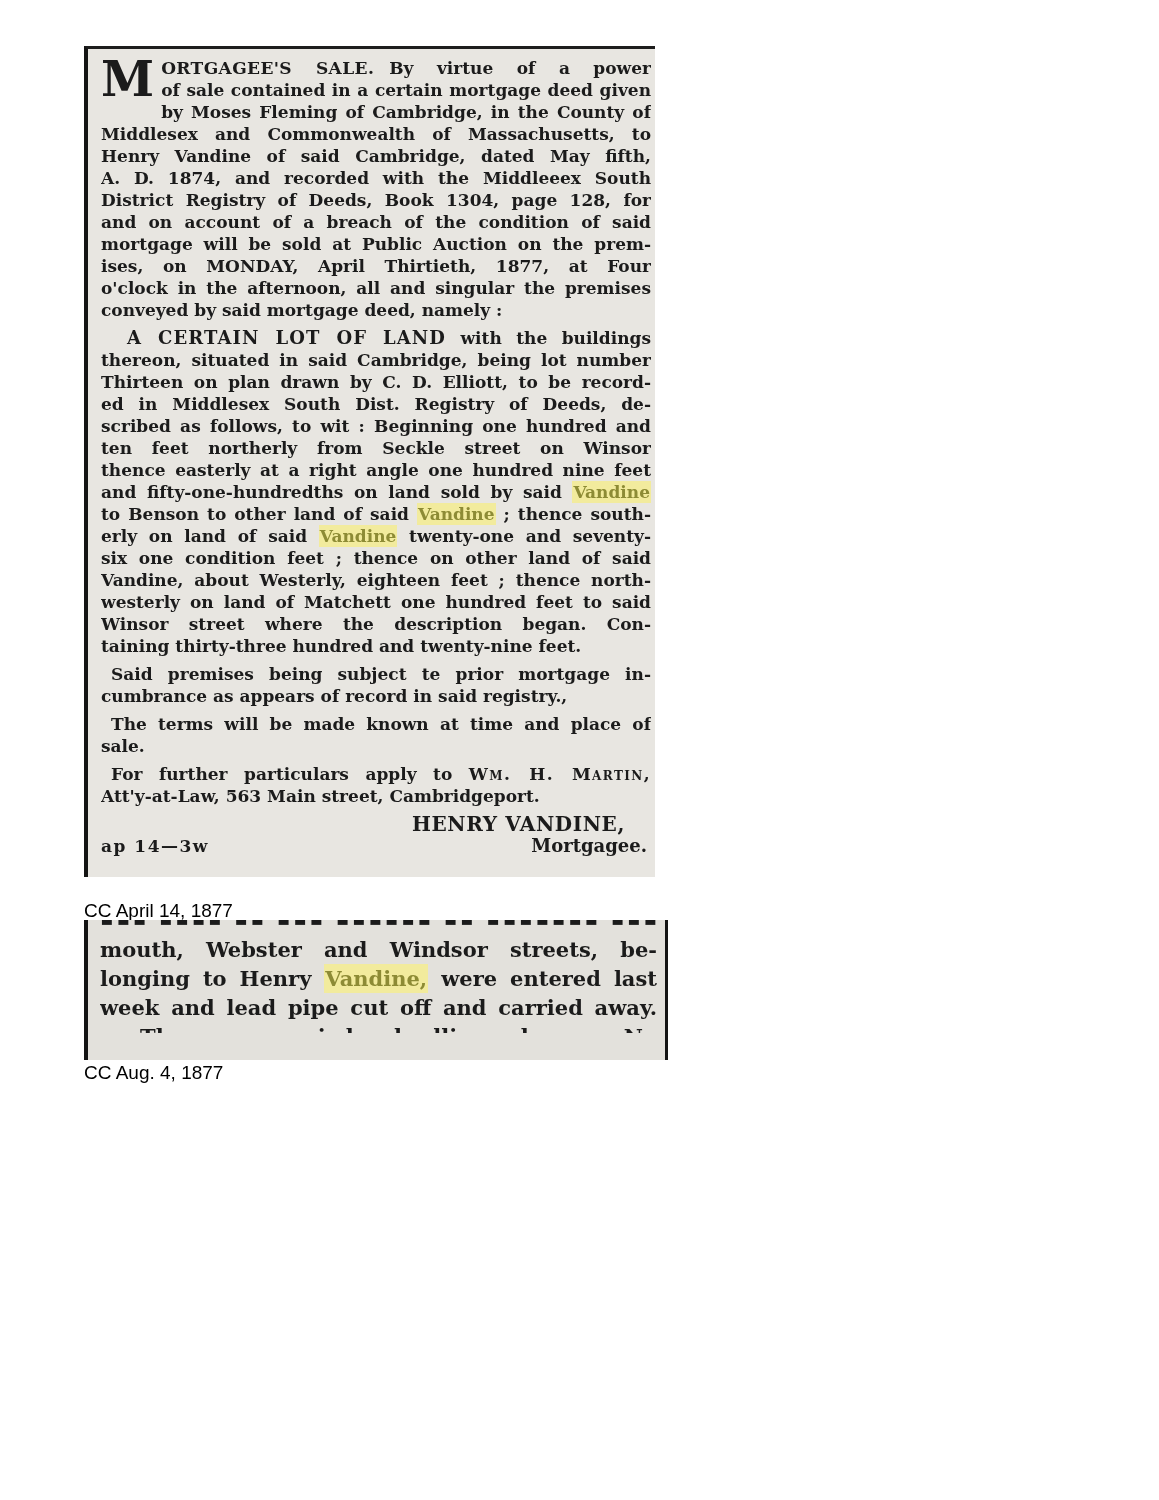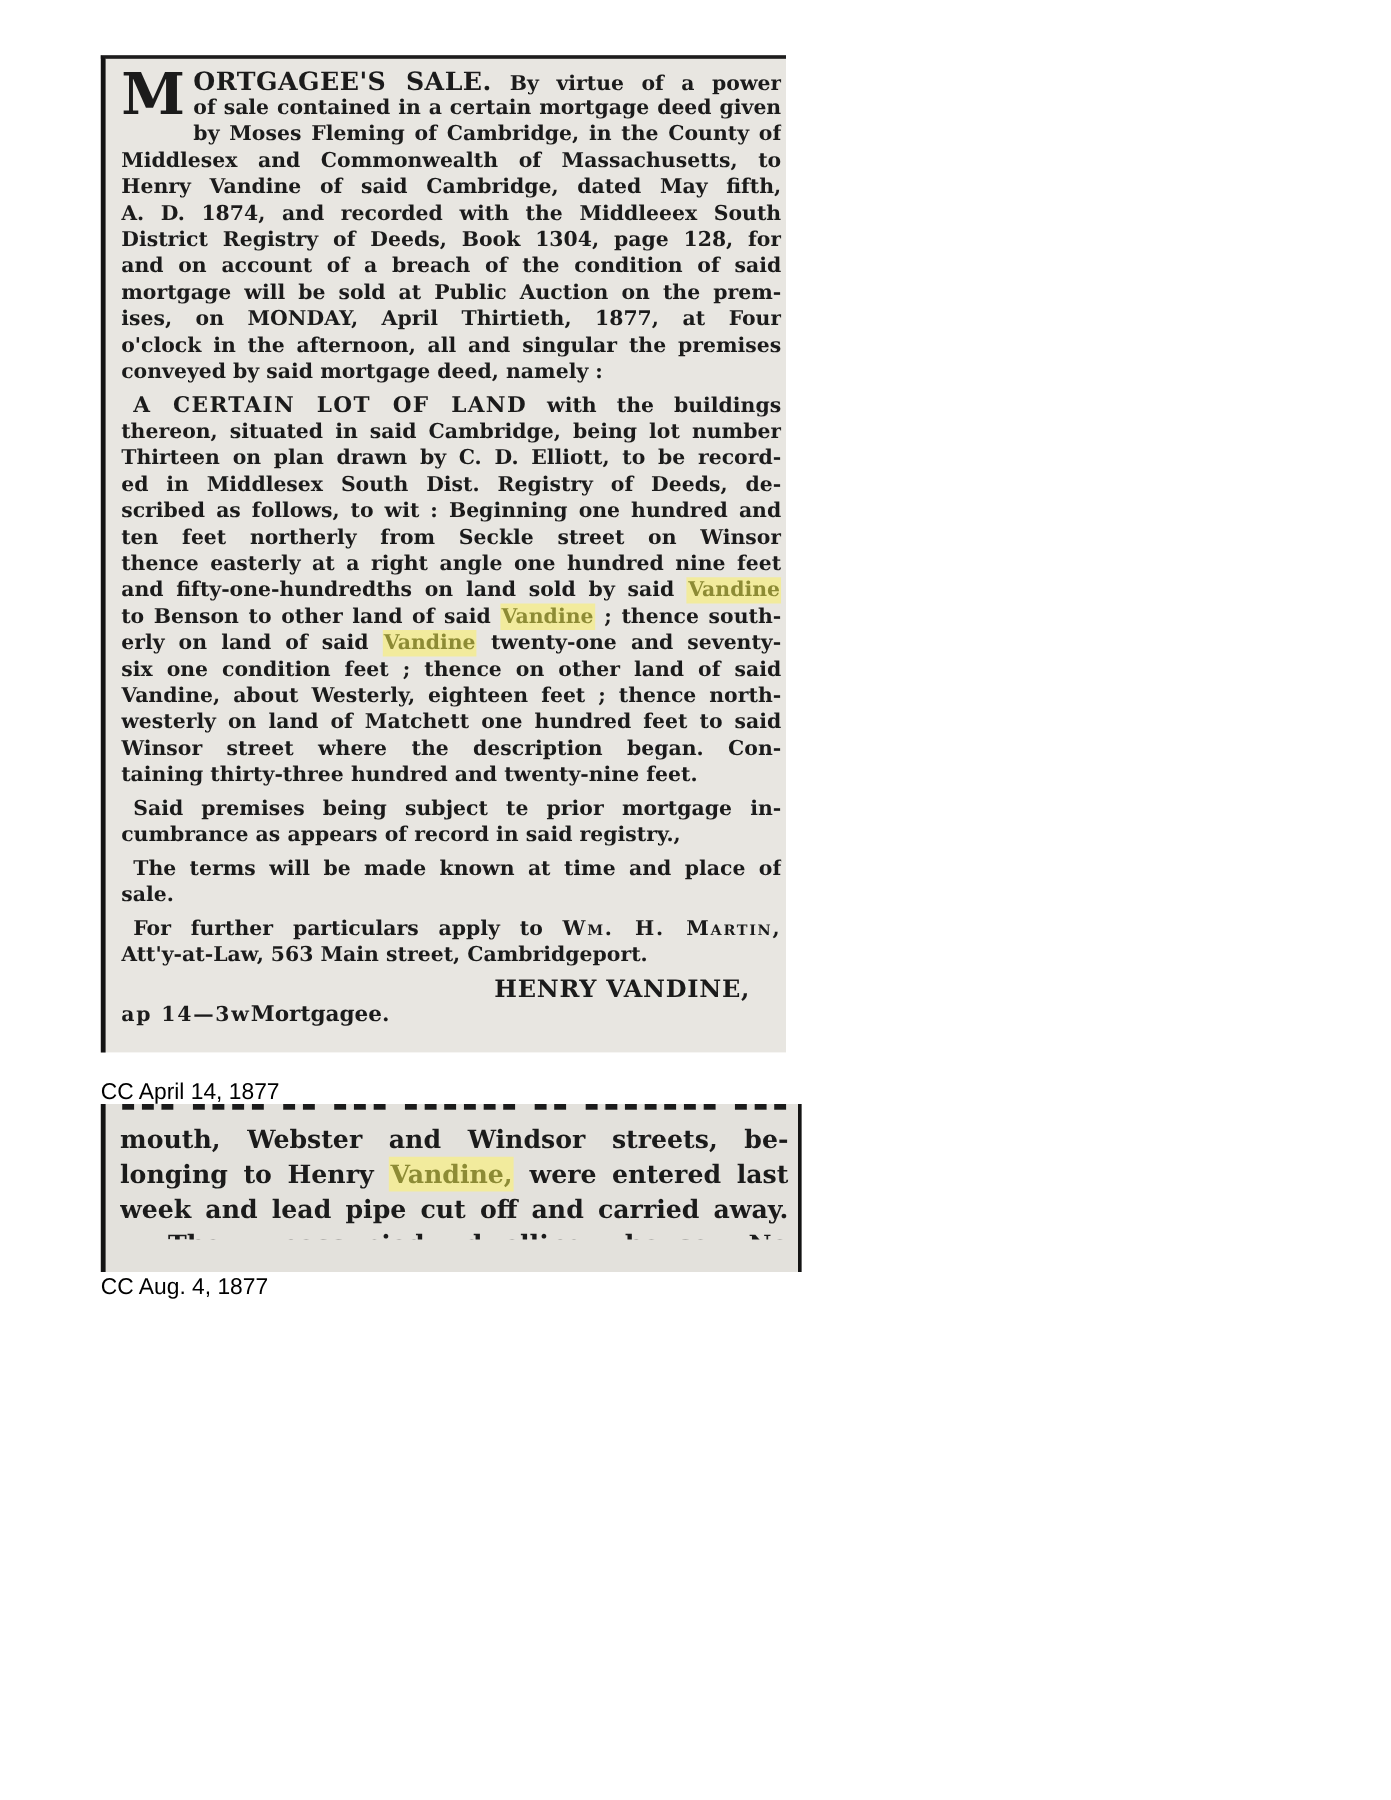--- a/index.html
+++ b/index.html
@@ -20,31 +20,31 @@
   .line{
     height:22px;overflow:hidden;white-space:normal;
     text-align:justify;text-align-last:justify;
   }
   .line.noj{text-align-last:left;}
   .pind .line:first-child{text-indent:10px;}
   .dropcap{
     float:left;font-size:48px;line-height:42px;height:44px;
     margin:1px 7px 0 0;font-weight:bold;
   }
-  .heading{font-size:21px;letter-spacing:.4px;}
-  .caps{font-size:18px;letter-spacing:1.1px;}
+  .heading{font-size:17px;letter-spacing:.4px;}
+  .caps{font-size:18px;letter-spacing:1.1px;margin-left:16px;}
   .smallcaps{font-variant:small-caps;letter-spacing:1.4px;}
   .gap{display:inline-block;width:15px;}
   .hl{background:var(--highlight_bg,#f2eb9d);color:var(--highlight_ink,#8d8b35);padding:12px 1px;}
   .sigline{
     text-align:right;padding-right:26px;height:22px;
     font-size:20px;letter-spacing:.6px;
   }
   .sigrow{
-    display:flex;justify-content:flex-start;align-items:flex-start;
+    display:flex;justify-content:space-between;align-items:flex-start;
     height:22px;font-size:18px;
   }
   .sigrow .code{letter-spacing:1.5px;font-size:17px;}
   .sigrow .role{padding-right:4px;}
   
   .caption{
     position:absolute;left:84px;color:#000;
     font-family:"Liberation Sans","DejaVu Sans",sans-serif;
     font-size:19px;line-height:22px;font-weight:normal;
   }

